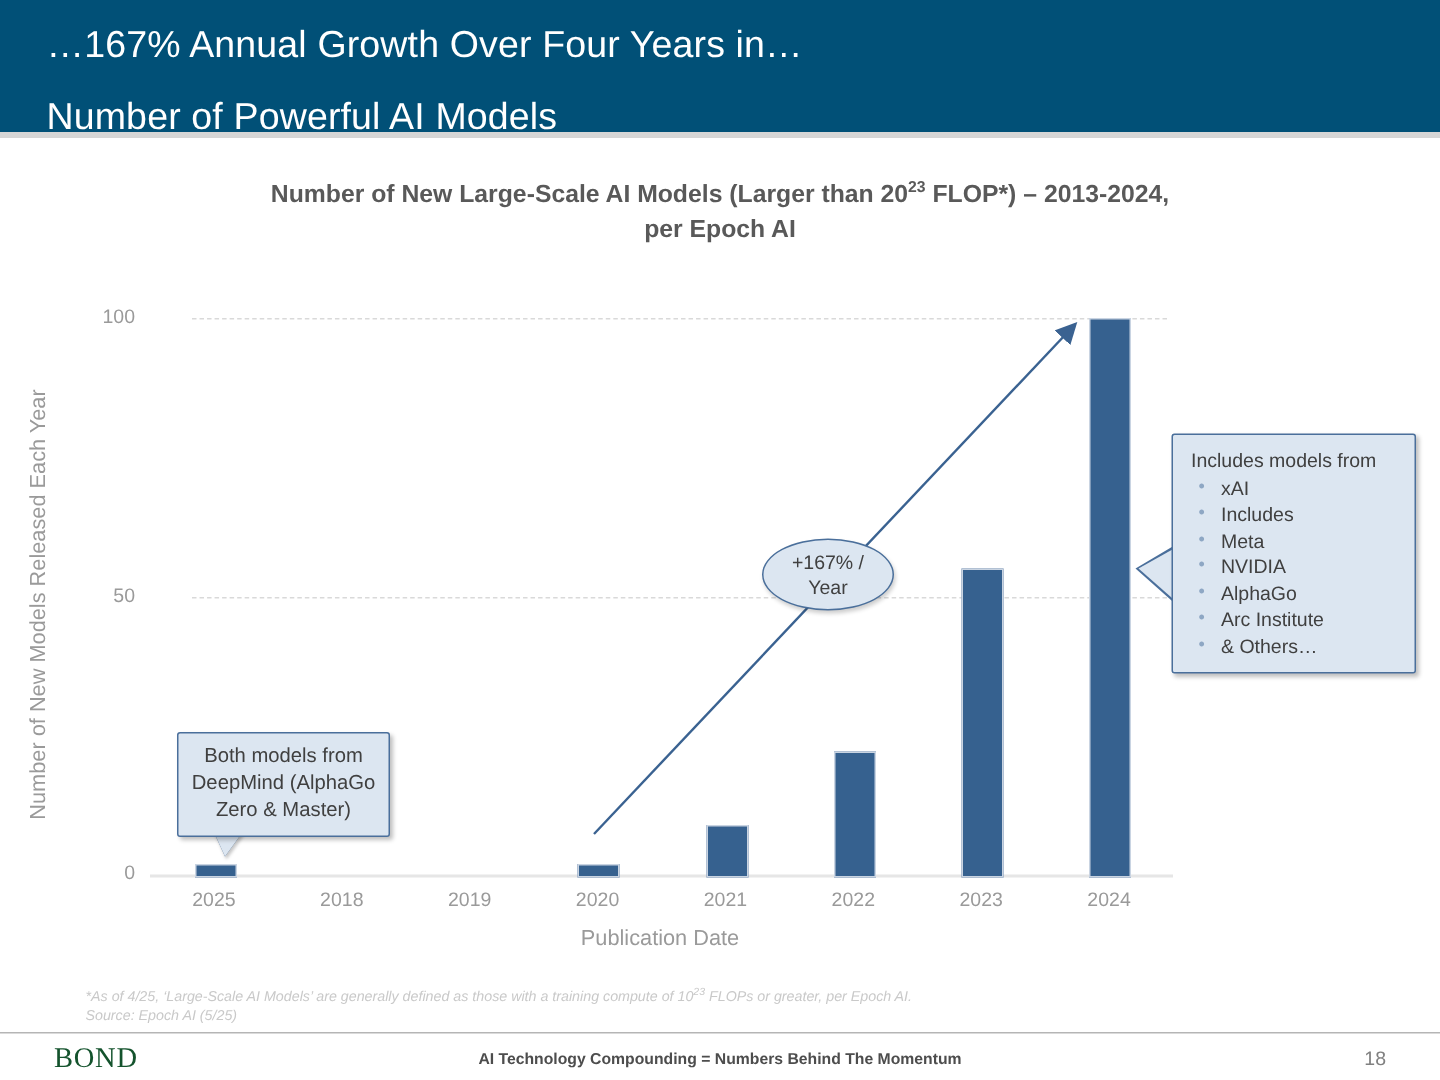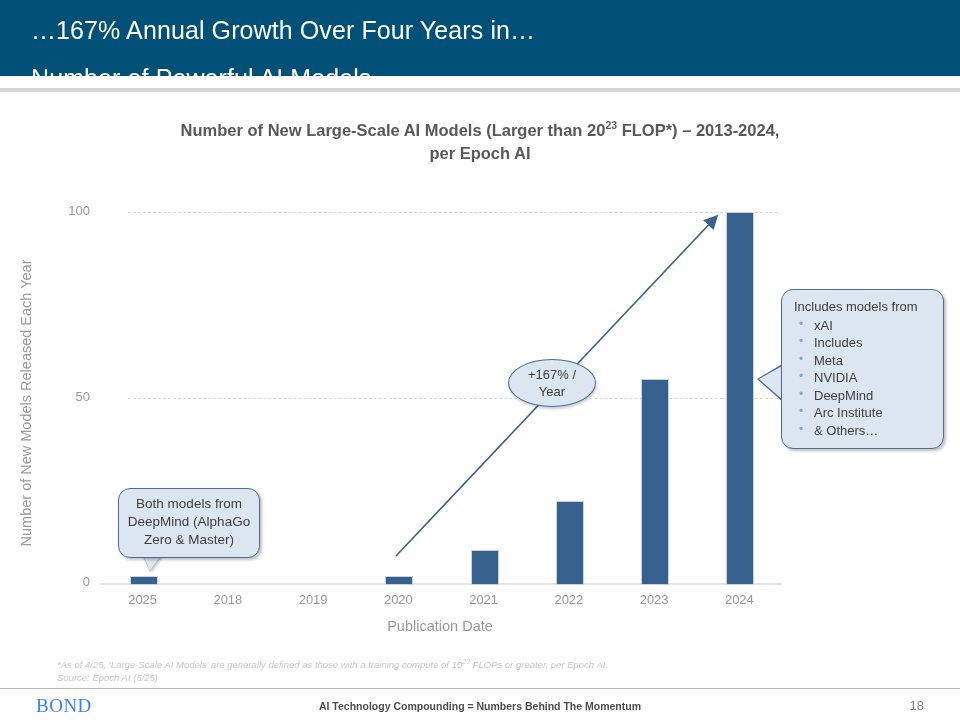--- a/index.html
+++ b/index.html
@@ -6,21 +6,21 @@
   body{
     width:960px;height:720px;
     background:#ffffff;
     font-family:"Liberation Sans", sans-serif;
     overflow:hidden;
     position:relative;
   }
 
   
   .header-band{
-    position:absolute;left:0;top:0;width:960px;height:76px;
+    position:absolute;left:0;top:0;width:960px;height:88px;
     background:#015077;
   }
   .header-line1{
     position:absolute;left:31px;top:16px;
     font-size:25px;color:#ffffff;font-weight:400;letter-spacing:.1px;
     white-space:nowrap;
   }
   .header-line2{
     position:absolute;left:31px;top:48px;
     font-size:25px;color:#ffffff;font-weight:400;letter-spacing:.1px;
@@ -74,21 +74,21 @@
   }
   .bar{
     position:absolute;background:#36618F;border:1px solid #c9d4e2;
   }
 
   
   .callout{
     position:absolute;
     background:#DCE6F1;
     border:1.2px solid #4a6f9b;
-    border-radius:12px;
+    border-radius:2px;
     box-shadow:2px 2px 3px rgba(0,0,0,.25);
     color:#404040;
     font-size:13.5px;
     line-height:18px;
   }
   .callout-dm{
     left:118px;top:488px;width:140px;height:62px;
     text-align:center;padding-top:6px;
   }
   .tail-dm{
@@ -149,21 +149,21 @@
     position:absolute;left:57px;top:655px;
     font-size:9.5px;font-style:italic;color:#c9c9c9;line-height:13px;
   }
   .footnote sup{font-size:7px;}
   .footer-rule{
     position:absolute;left:0;top:688px;width:960px;height:1px;background:#b5b5b5;
   }
   .bond-logo{
     position:absolute;left:36px;top:695px;
     font-family:"Liberation Serif", serif;
-    font-size:19px;color:#3b82f6;letter-spacing:.5px;
+    font-size:19px;color:#14532d;letter-spacing:.5px;
   }
   .footer-center{
     position:absolute;left:0;top:700px;width:960px;text-align:center;
     font-size:10.5px;font-weight:bold;color:#4d4d4d;
   }
   .footer-page{
     position:absolute;right:36px;top:698px;
     font-size:13px;color:#808080;
   }
   .arrow-svg{position:absolute;left:0;top:0;}
@@ -237,21 +237,21 @@
 
 <div class="tail-inc-b"></div>
 <div class="tail-inc"></div>
 <div class="callout callout-inc">
   <div class="inc-head">Includes models from</div>
   <ul class="inc-list" id="inc-list">
       <li>xAI</li>
       <li>Includes</li>
       <li>Meta</li>
       <li>NVIDIA</li>
-      <li>DeepMind</li>
+      <li>AlphaGo</li>
       <li>Arc Institute</li>
       <li>&amp; Others…</li>
     </ul>
 </div>
 
 <div class="oval">
   <div>+167% /</div>
   <div>Year</div>
 </div>
 

